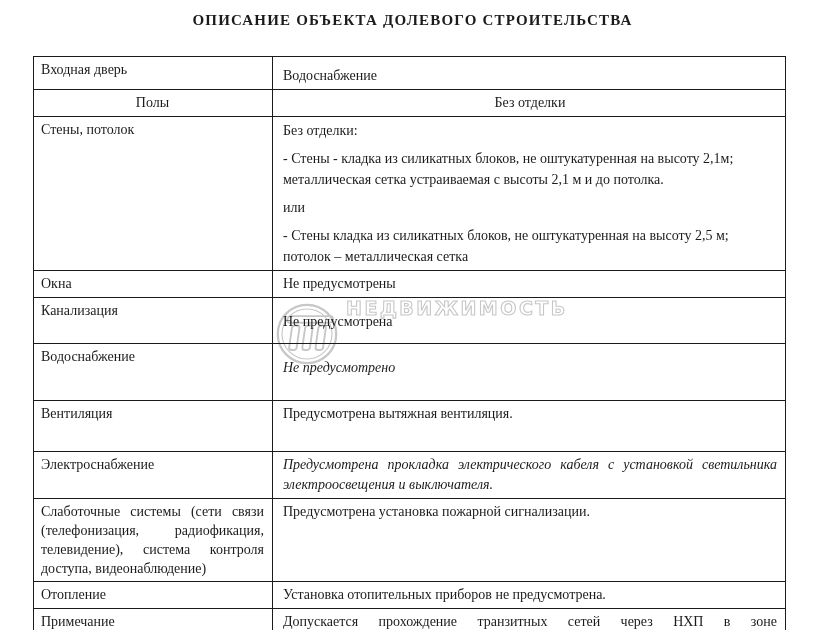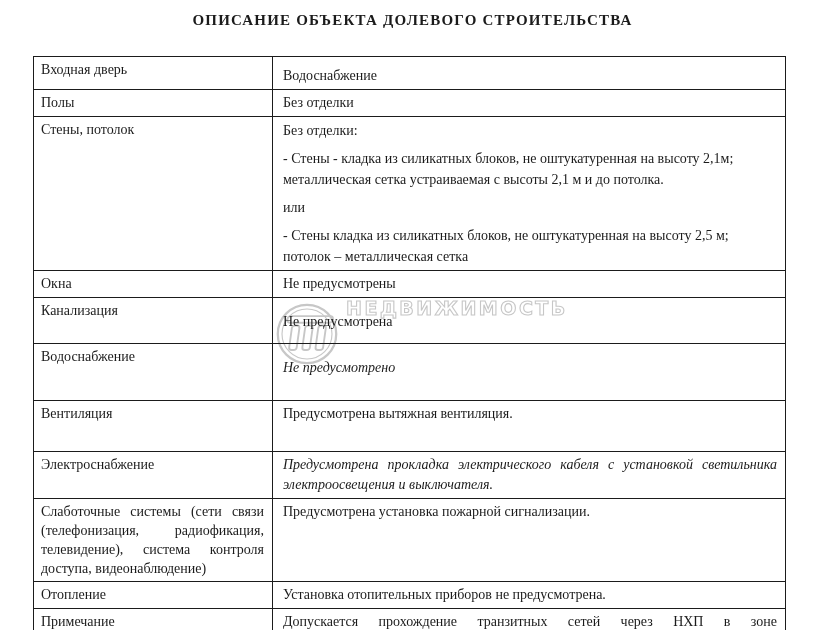--- a/index.html
+++ b/index.html
@@ -69,21 +69,21 @@
     border:1.5px solid var(--border);
     vertical-align:top;
     padding:3px 8px 3px 7px;
     line-height:20px;
     overflow:hidden;
   }
   .desc-table td.cell-value{padding-left:10px;}
   col.c-label{width:239px;}
   
   .row-1{height:28px;}
-  .row-2{height:23px;}
+  .row-2{height:23px;text-align:center;}
   .row-3{height:151px;margin-top:40px;}
   .row-4{height:24px;}
   .row-5{height:25px;}
   .row-6{height:46px;}
   .row-7{height:57px;}
   .row-8{height:51px;}
   .row-9{height:40px;}
   .row-10{height:79px;}
   .row-11{height:23px;}
   .row-12{height:39px;}

